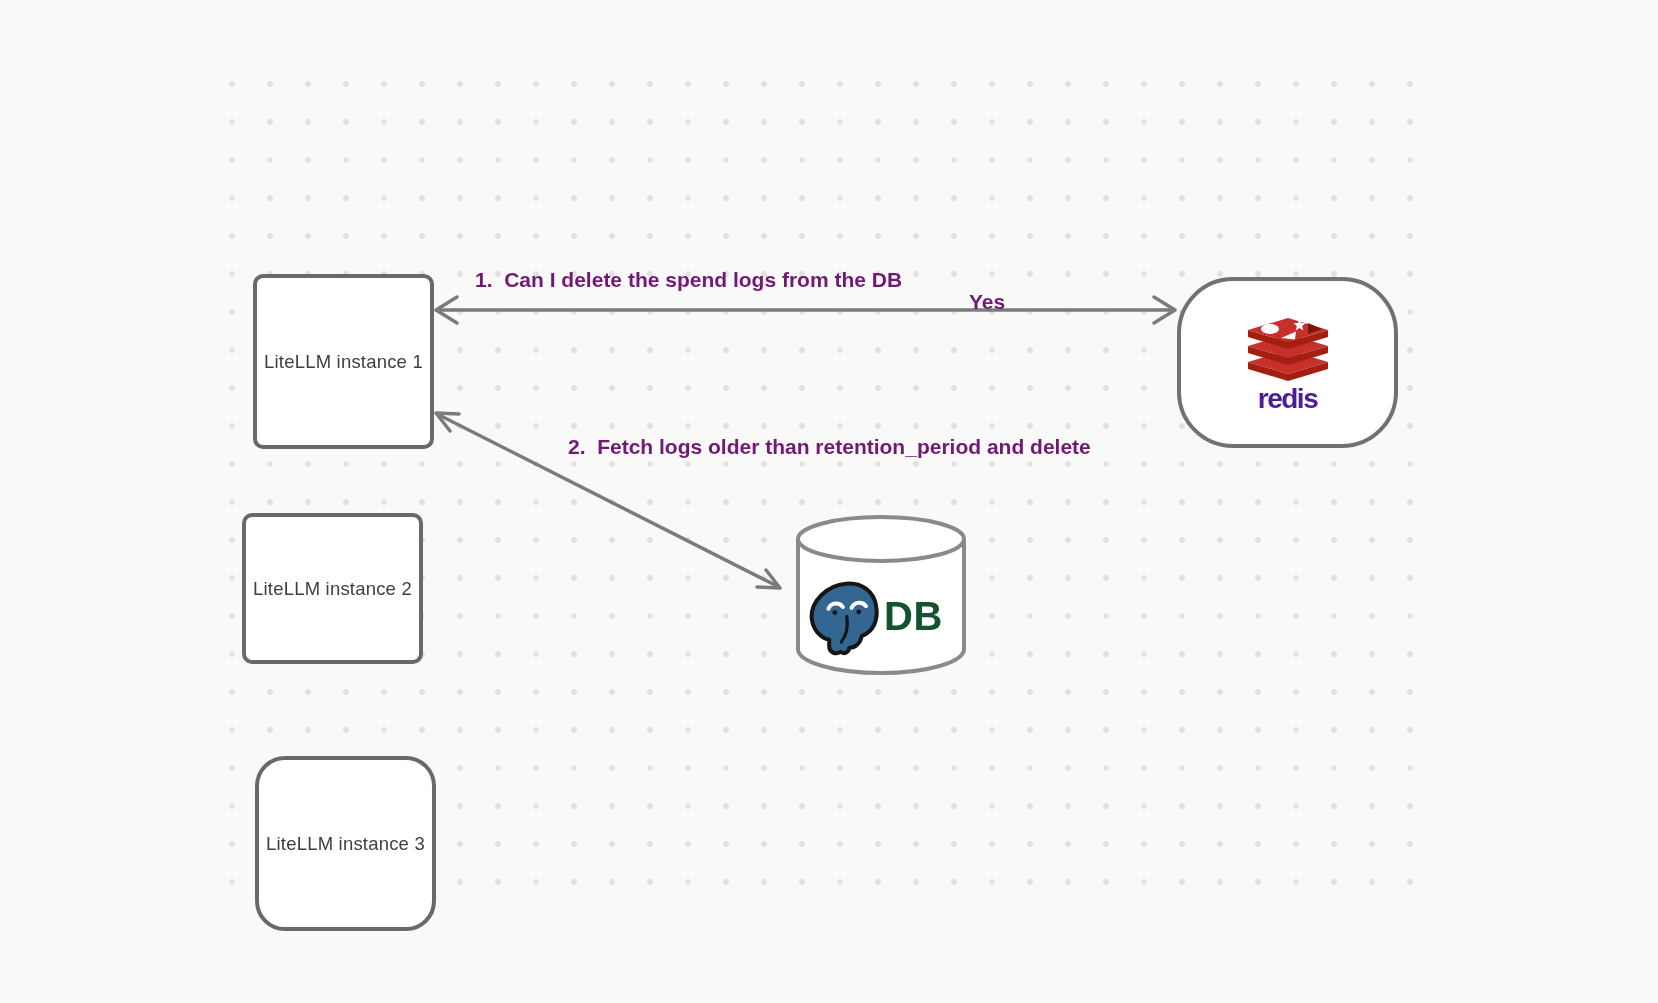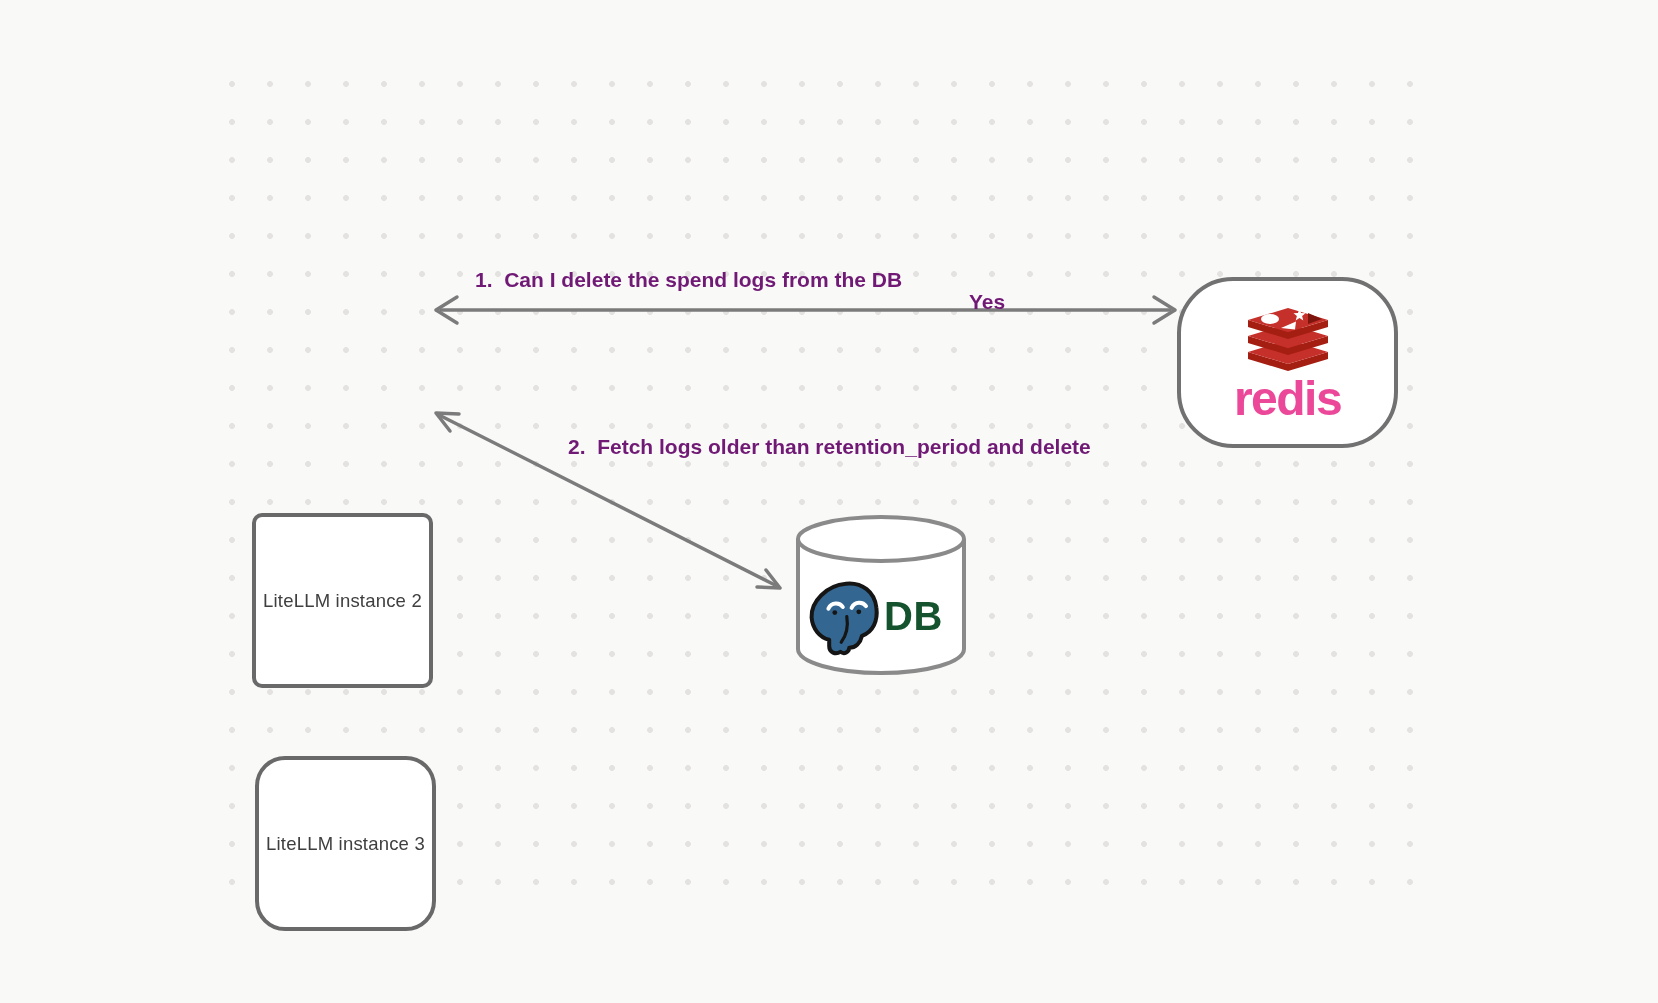--- a/index.html
+++ b/index.html
@@ -13,28 +13,28 @@
     background-size:38px 38px;background-position:0px 2px;
   }
   .arrows{position:absolute;left:0;top:0;pointer-events:none;}
   .node{
     position:absolute;box-sizing:border-box;background:#ffffff;
     border:4px solid #696969;border-radius:10px;
     display:flex;align-items:center;justify-content:center;
     color:#3F3F3F;font-size:18.5px;letter-spacing:0.2px;
   }
   .instance-1{left:253px;top:274px;width:181px;height:175px;}
-  .instance-2{left:252px;top:513px;width:181px;height:175px;}
+  .instance-2{left:242px;top:513px;width:181px;height:151px;}
   .instance-3{left:255px;top:756px;width:181px;height:175px;border-radius:30px;}
   .redis-node{
     left:1177px;top:277px;width:221px;height:171px;border-radius:56px;
     border-color:#717171;flex-direction:column;gap:1px;padding-top:6px;
   }
   .redis-wordmark{
-    font-weight:bold;font-size:48px;line-height:1;color:#ec4899;letter-spacing:-1.5px;
+    font-weight:bold;font-size:28px;line-height:1;color:#4c1d95;letter-spacing:-1.5px;
   }
   .cylinder{position:absolute;left:795px;top:513px;}
   .pg-logo{position:absolute;left:806px;top:578px;}
   .db-label{
     position:absolute;left:884px;top:594px;font-size:40px;font-weight:bold;
     color:#14532d;letter-spacing:0.5px;
   }
   .edge-label{
     position:absolute;font-weight:bold;font-size:21px;line-height:26px;
     color:#701a75;white-space:pre;
@@ -58,20 +58,23 @@
         <path d="M1175 310 L1154 297 M1175 310 L1154 323"></path>
       </g>
       <g>
         <path d="M441 416 L775 585"></path>
         <path d="M436 413 L450 431 M436 413 L459 414"></path>
         <path d="M780 588 L766 570 M780 588 L757 587"></path>
       </g>
     </g>
   </svg>
 
+  <div class="node instance-1">
+    <span>LiteLLM instance 1</span>
+  </div>
   <div class="node instance-2">
     <span>LiteLLM instance 2</span>
   </div>
   <div class="node instance-3">
     <span>LiteLLM instance 3</span>
   </div>
 
   <div class="node redis-node">
     <svg width="80" height="66" viewBox="0 0 80 66">
 

